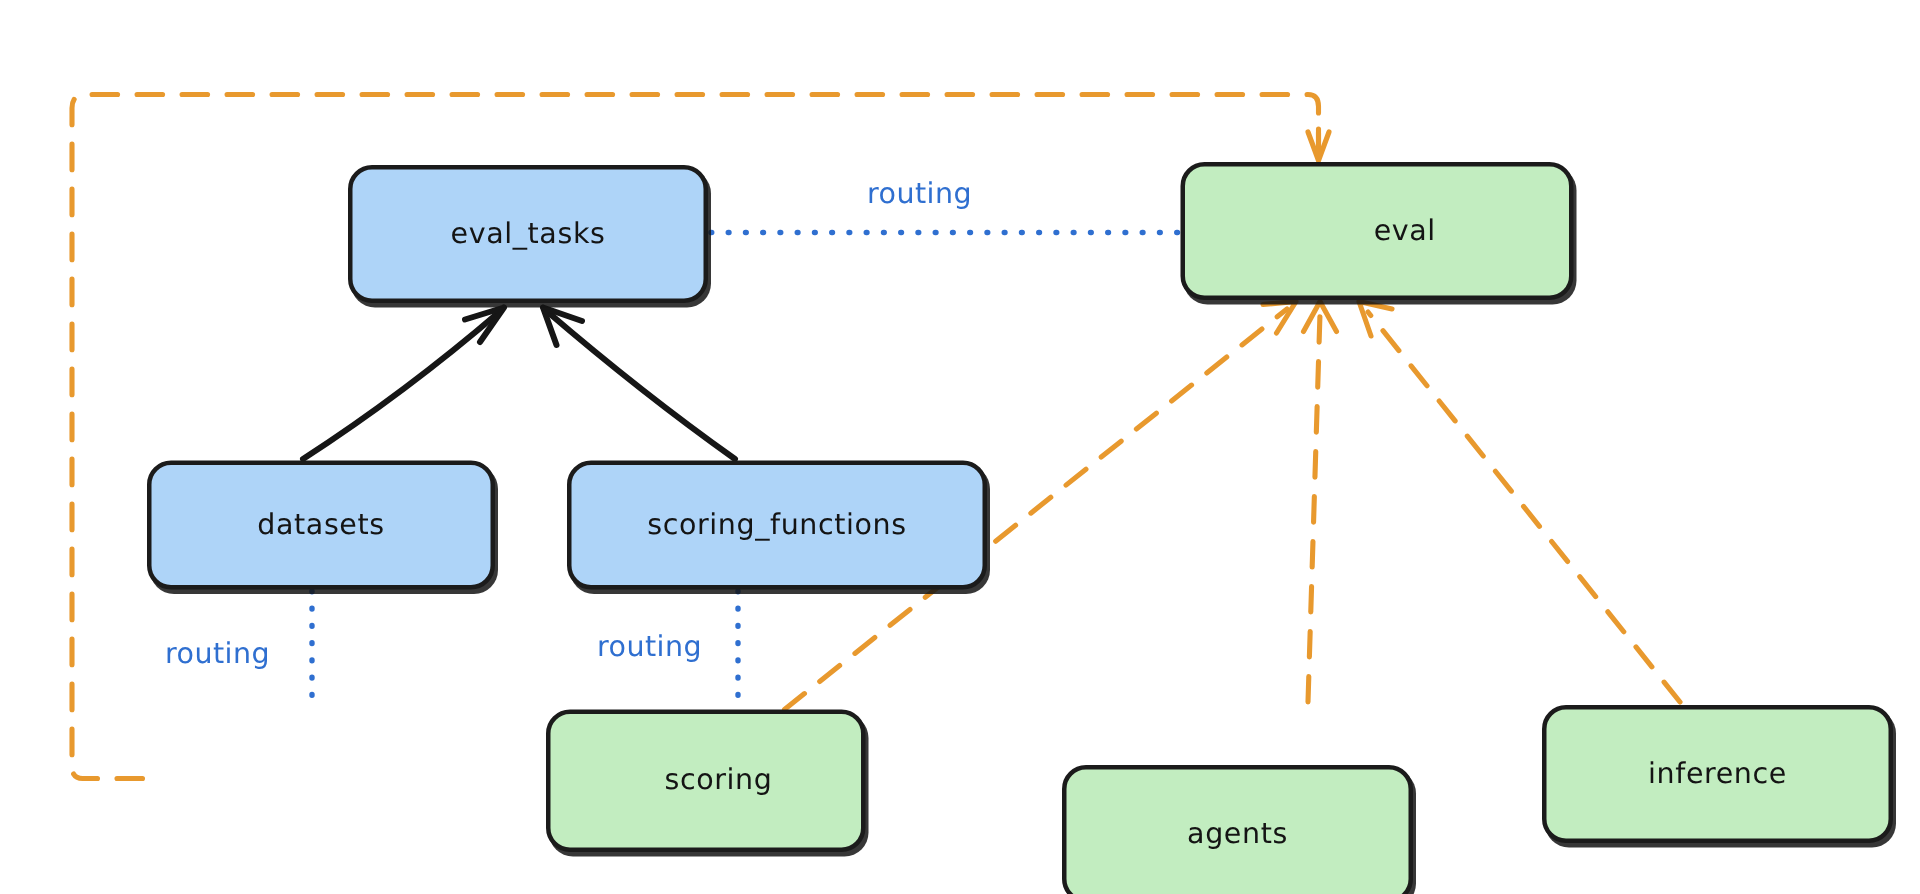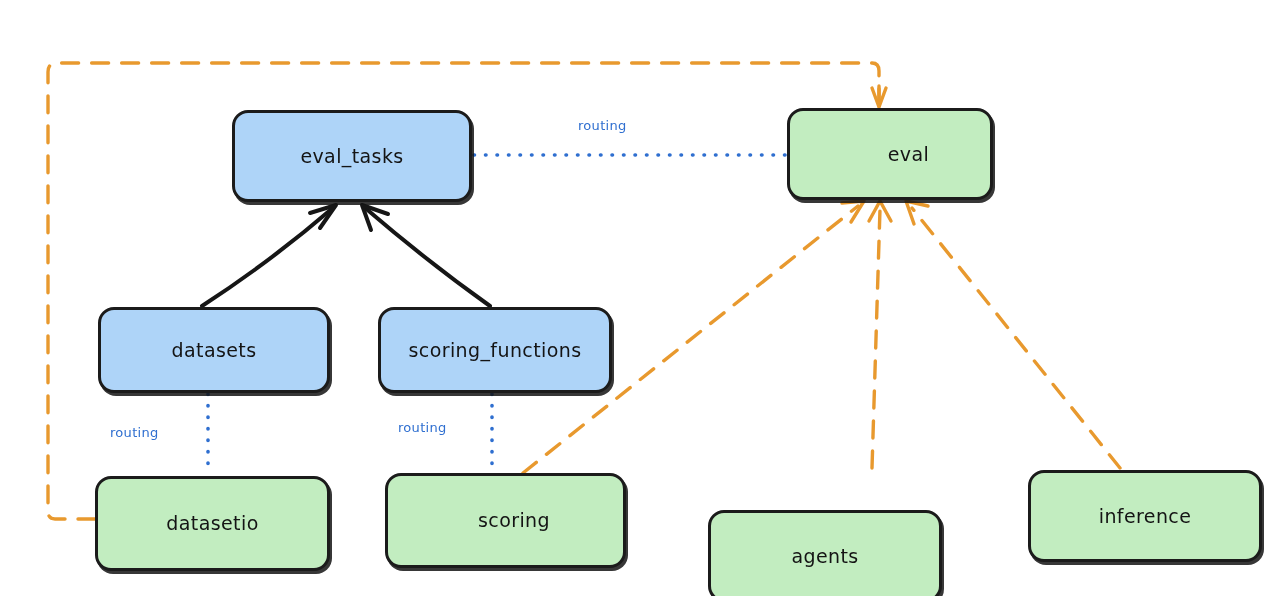--- a/index.html
+++ b/index.html
@@ -47,21 +47,21 @@
   }
   .node.api {
     background: #aed4f8;
   }
   .node.provider {
     background: #c2edc0;
   }
   .edge-label {
     position: absolute;
     font-family: "DejaVu Sans", sans-serif;
-    font-size: 13px;
+    font-size: 19px;
     color: #2f6fd0;
     white-space: nowrap;
     z-index: 4;
     letter-spacing: 0.3px;
   }
 </style>
 </head>
 <body>
 
 <div id="diagram-canvas">
@@ -109,37 +109,34 @@
     <g>
       <path d="M1120,468 L912,208" fill="none" stroke="#e8992e" stroke-width="3.4" stroke-linecap="round" stroke-dasharray="17 13"></path>
       <path d="M906,201 L928,206 M906,201 L914,224" fill="none" stroke="#e8992e" stroke-width="3.4" stroke-linecap="round" stroke-linejoin="round"></path>
     </g>
   </svg>
 
   <div class="node api" style="left:232px; top:110px; width:240px; height:92px;">
     <span class="node-label">eval_tasks</span>
   </div>
 
-  <div class="node provider" style="left:787px; top:108px; width:206px; height:92px;padding-left:37px;">
+  <div class="node provider" style="left:787px; top:108px; width:262px; height:92px;padding-left:37px;">
     <span class="node-label">eval</span>
   </div>
 
   <div class="node api" style="left:98px; top:307px; width:232px; height:86px;border-radius:16px;">
     <span class="node-label">datasets</span>
   </div>
 
-  <div class="node api" style="left:378px; top:307px; width:234px; height:86px;">
+  <div class="node api" style="left:378px; top:307px; width:280px; height:86px;">
     <span class="node-label">scoring_functions</span>
   </div>
 
-  <div class="node provider" style="left:95px; top:476px; width:235px; height:95px;">
-    <span class="node-label">datasetio</span>
-  </div>
 
-  <div class="node provider" style="left:385px; top:473px; width:241px; height:95px;padding-left:17px;">
+  <div class="node provider" style="left:364px; top:473px; width:213px; height:95px;padding-left:17px;">
     <span class="node-label">scoring</span>
   </div>
 
   <div class="node provider" style="left:708px; top:470px; width:234px; height:92px;margin-top:40px;">
     <span class="node-label">agents</span>
   </div>
 
   <div class="node provider" style="left:1028px; top:470px; width:234px; height:92px;">
     <span class="node-label">inference</span>
   </div>

